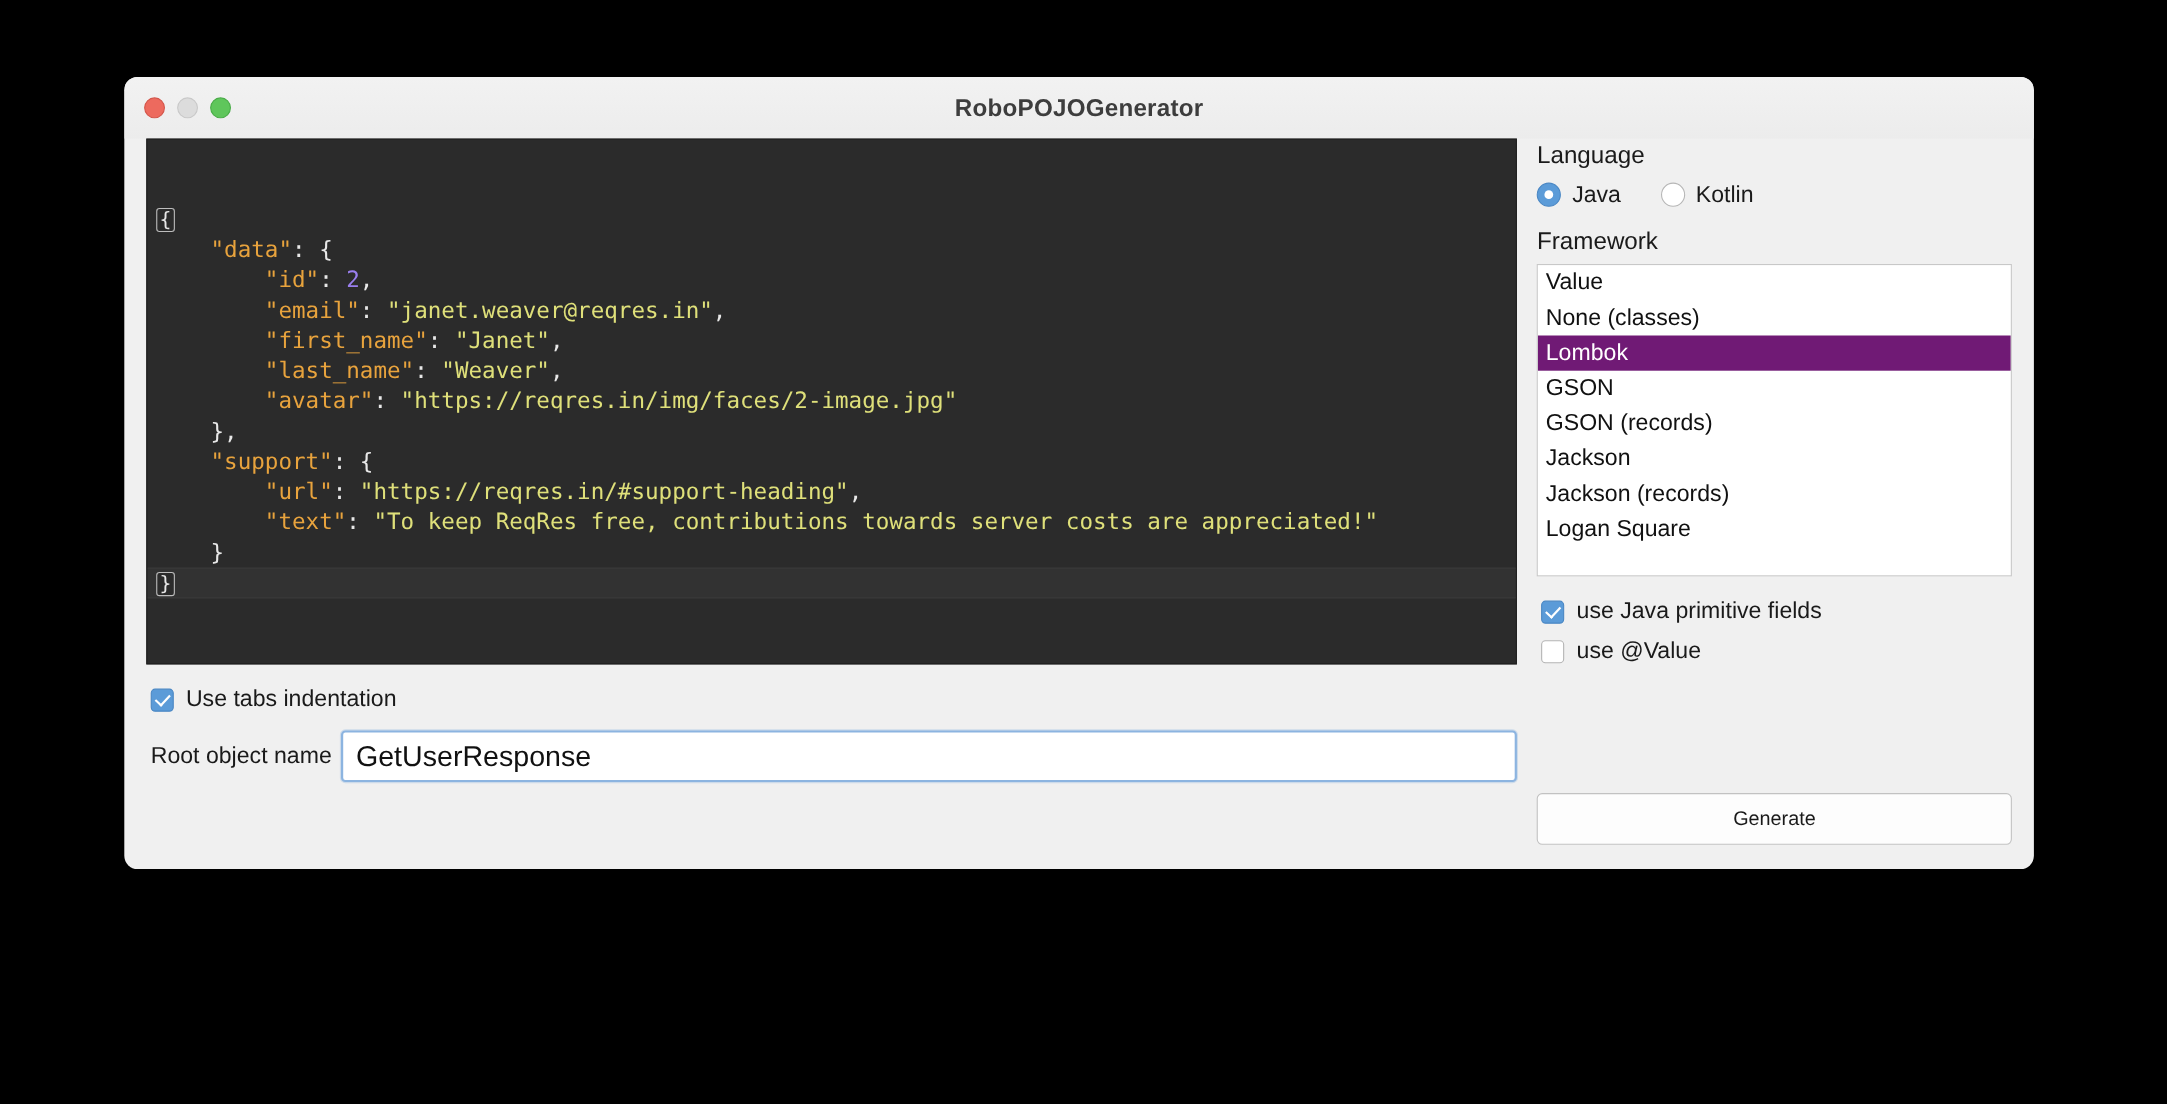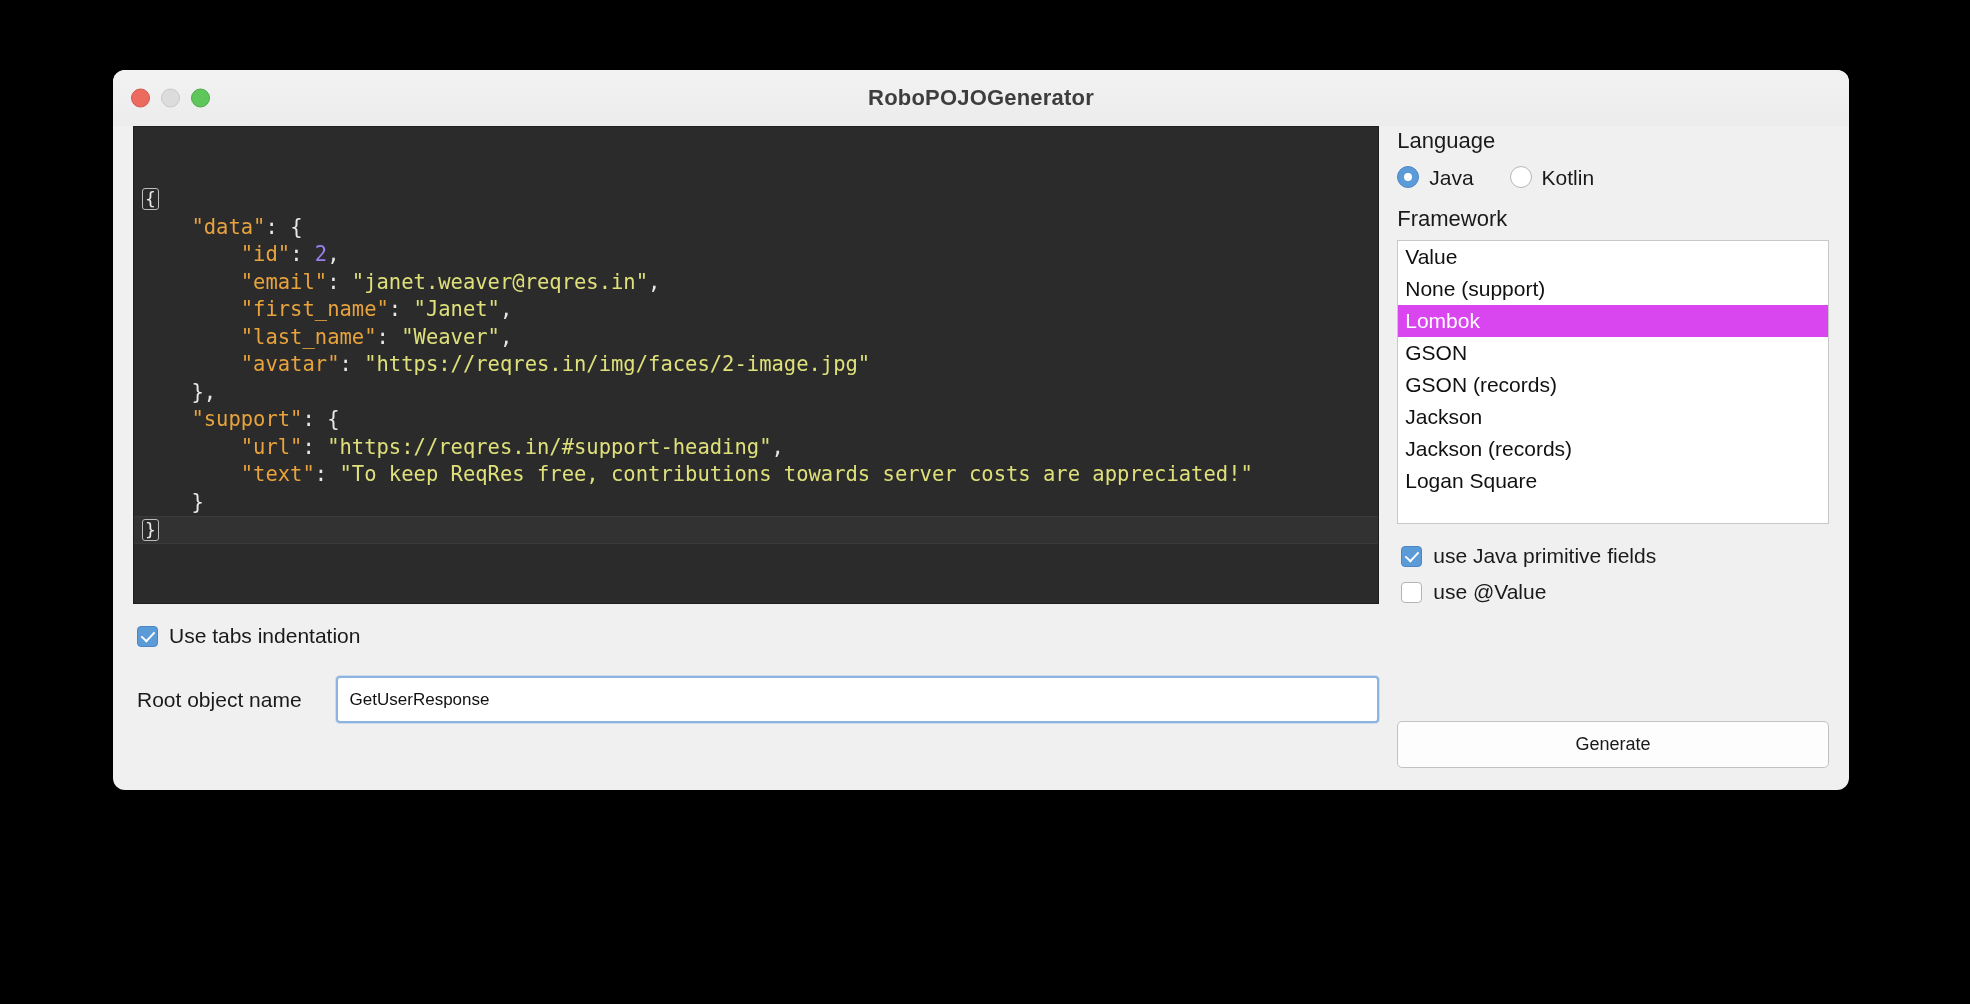--- a/index.html
+++ b/index.html
@@ -153,42 +153,42 @@
   }
   .cb-label {
     font-size: 21px;
     color: #1a1a1a;
   }
 
   
   .rootrow {
     display: flex;
     align-items: center;
-    gap: 34px;
-    margin-top: 28px;
+    gap: 8px;
+    margin-top: 16px;
     padding-left: 4px;
   }
   .rootrow .lbl {
     font-size: 21px;
     color: #1a1a1a;
     white-space: nowrap;
   }
   .rootinput {
     flex: 1 1 auto;
     height: 47px;
     background: #ffffff;
     border: 2px solid #8cb4e0;
     border-radius: 4px;
     display: flex;
     align-items: center;
     padding: 0 12px;
     box-shadow: 0 0 0 1px rgba(140,180,224,.35);
   }
   .rootinput .val {
-    font-size: 17px;
+    font-size: 26px;
     color: #111;
   }
 
   
   .right-col {
     width: 440px;
     margin-left: 18px;
     display: flex;
     flex-direction: column;
     min-height: 0;
@@ -236,21 +236,21 @@
   }
   .fw-item {
     height: 32px;
     line-height: 32px;
     padding-left: 7px;
     font-size: 21px;
     color: #111;
     white-space: nowrap;
   }
   .fw-item.selected {
-    background: #d946ef;
+    background: #701a75;
     color: #ffffff;
   }
 
   .right-checks { margin-top: 14px; }
   .right-checks .checkrow { margin-top: 12px; }
   .right-checks .checkrow:first-child { margin-top: 6px; }
 
   .gen-wrap {
     margin-top: auto;
     padding-top: 14px;
@@ -318,21 +318,21 @@
         <div class="radio-item">
           <span class="rb off"></span>
           <span class="rb-label">Kotlin</span>
         </div>
       </div>
 
       <div class="sec-title">Framework</div>
 
       <div class="fw-list" id="fw-list">
           <div class="fw-item">Value</div>
-          <div class="fw-item">None (support)</div>
+          <div class="fw-item">None (classes)</div>
           <div class="fw-item selected">Lombok</div>
           <div class="fw-item">GSON</div>
           <div class="fw-item">GSON (records)</div>
           <div class="fw-item">Jackson</div>
           <div class="fw-item">Jackson (records)</div>
           <div class="fw-item">Logan Square</div>
         </div>
 
       <div class="right-checks">
         <div class="checkrow">

